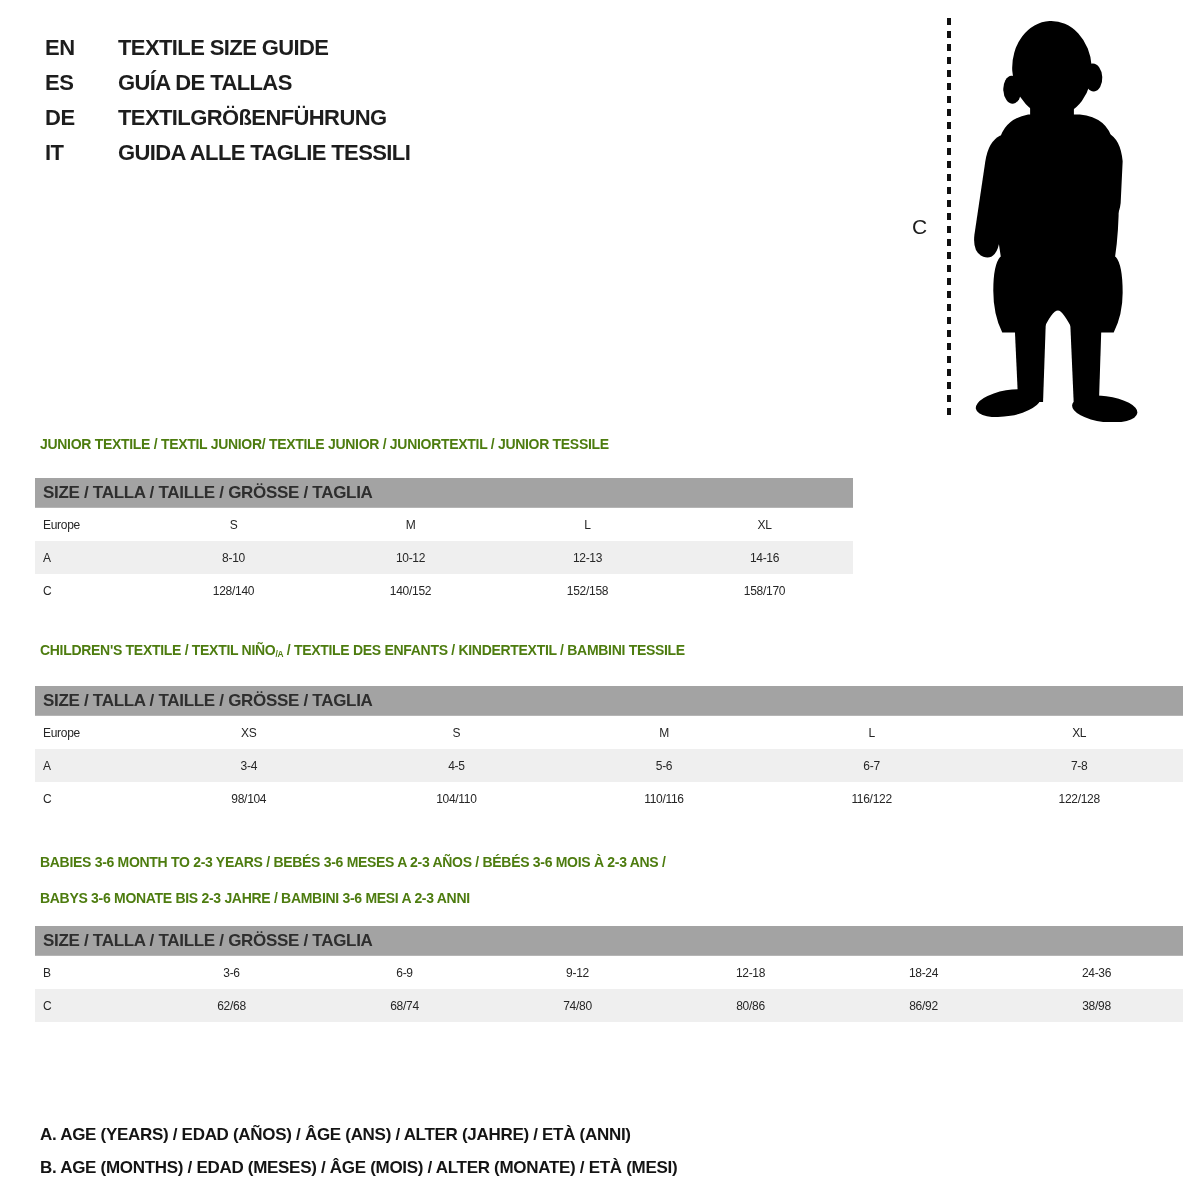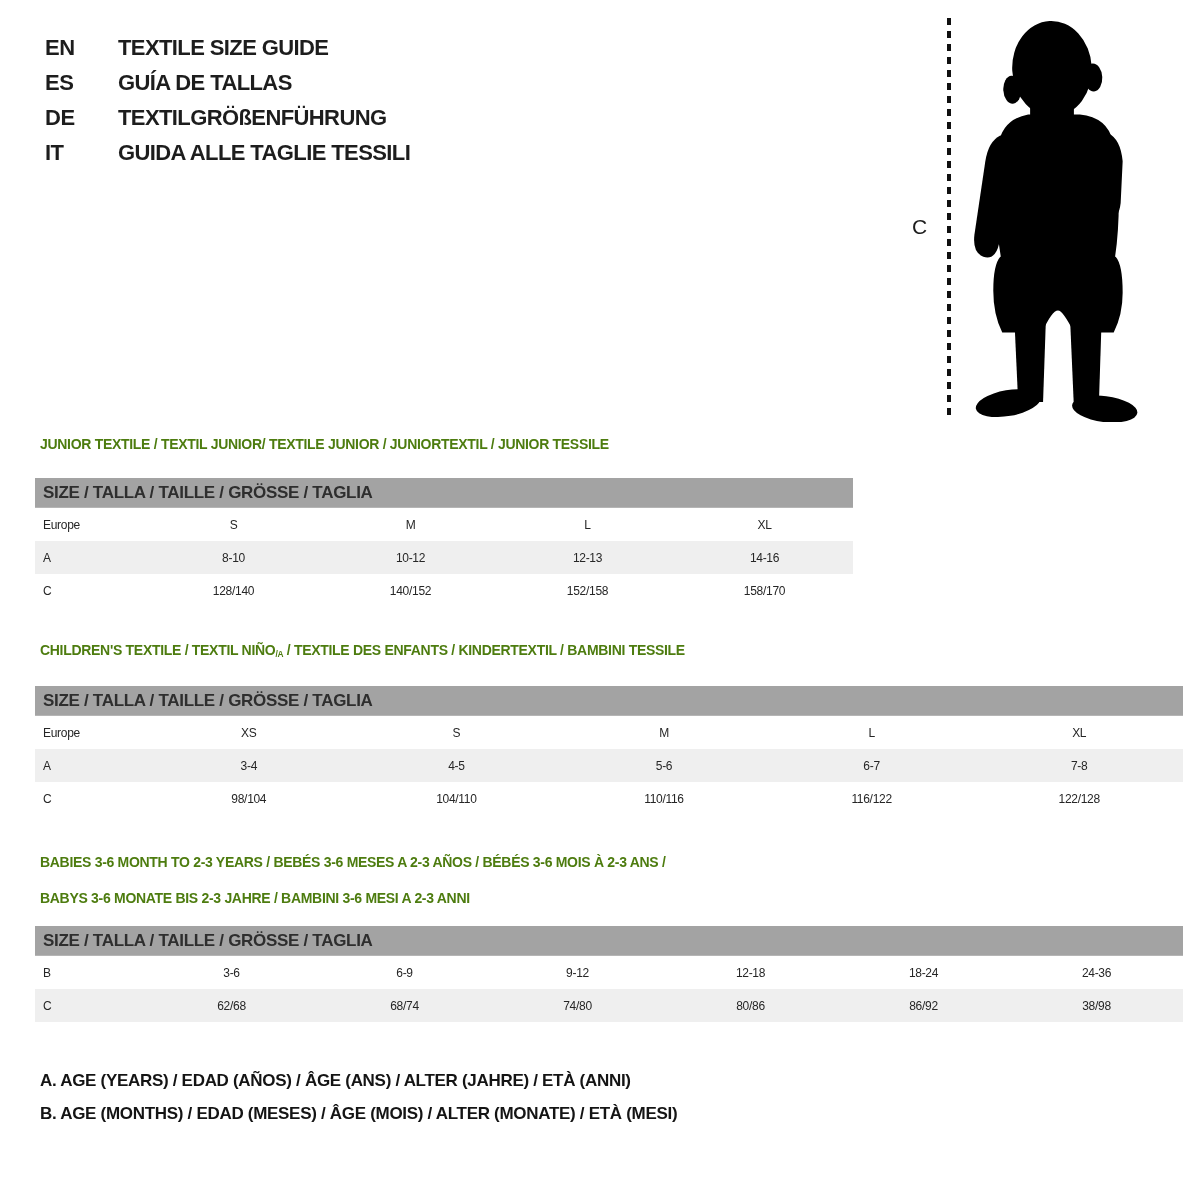--- a/index.html
+++ b/index.html
@@ -58,21 +58,21 @@
     font-size: 12px; letter-spacing: -0.3px; color: #262626;
   }
   .cols5 { grid-template-columns: 110px repeat(4, 1fr); }
   .cols6 { grid-template-columns: 110px repeat(5, 1fr); }
   .cols7 { grid-template-columns: 110px repeat(6, 1fr); }
   .t-label { padding-left: 8px; font-weight: 400; }
   .t-cell { text-align: center; }
   .shaded { background: #efefef; }
 
   
-  .legend { left: 40px; top: 1064px; }
+  .legend { left: 40px; top: 1118px; }
   .legend-line {
     font-weight: 700; font-size: 17px; letter-spacing: -0.3px;
     line-height: 33px; white-space: nowrap; color: #141414;
   }
 </style>
 </head>
 <body>
 
 <div class="abs lang-list">
   <div class="lang-row">

